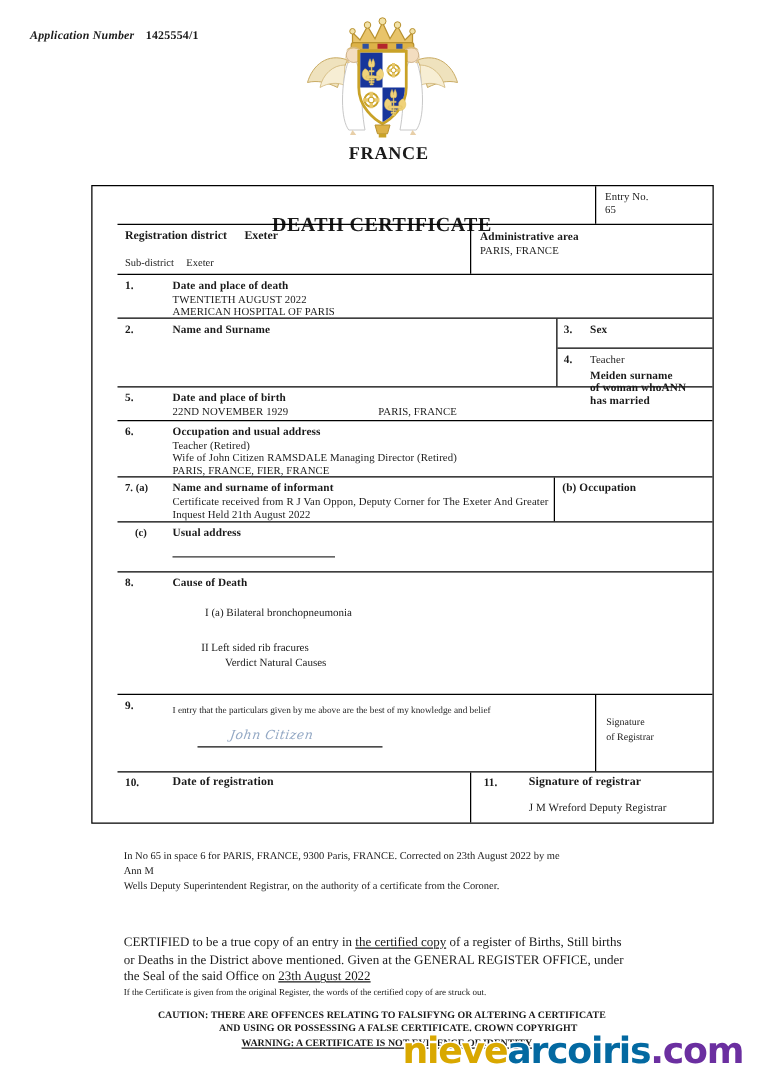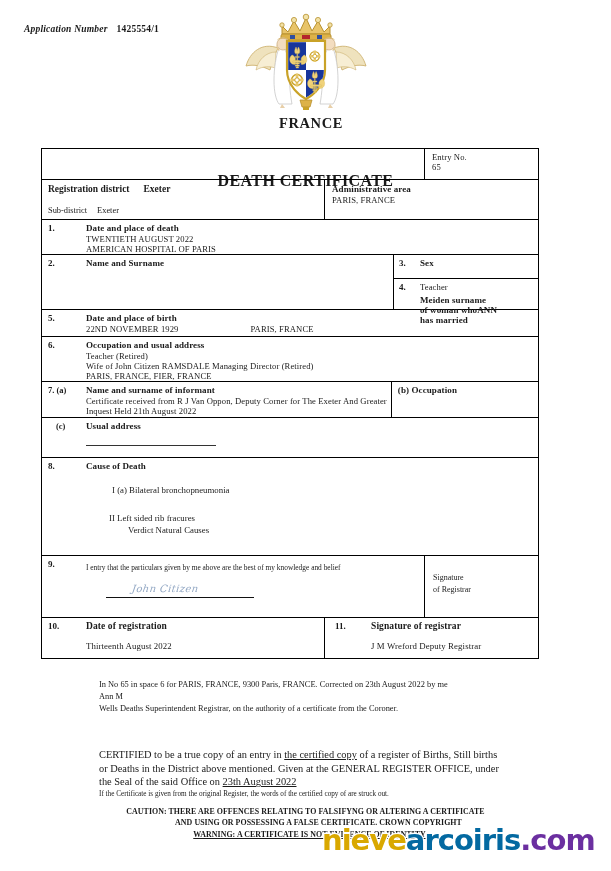--- a/index.html
+++ b/index.html
@@ -66,26 +66,27 @@
   .title-block .t2 {
     font-size: 16px;
     font-weight: bold;
     letter-spacing: .4px;
     margin-top: 40px;
   }
 
   
   .cert-table {
     position: absolute;
-    left: 41px;
+    left: 73px;
     top: 148px;
     width: 498px;
     border: 1.2px solid #000;
     box-sizing: border-box;
     font-size: 8.5px;
+    padding-left: 20px;
   }
   .row {
     display: flex;
     border-bottom: 1.2px solid #000;
     box-sizing: border-box;
   }
   .row.last { border-bottom: none; }
   .cell { box-sizing: border-box; position: relative; }
   .vline { border-right: 1.2px solid #000; }
 
@@ -476,38 +477,37 @@
       <div>Signature</div>
       <div>of Registrar</div>
     </div>
   </div>
 
   <div class="row r10 last">
     <div class="cell r10-left vline">
       <div class="cell num">10.</div>
       <div class="cell body-cell">
         <div class="hd">Date of registration</div>
-        <div class="vl">Thirteenth August 2022</div>
       </div>
     </div>
     <div class="cell r10-right">
       <div class="cell num">11.</div>
       <div class="cell body-cell">
         <div class="hd">Signature of registrar</div>
         <div class="vl">J M Wreford Deputy Registrar</div>
       </div>
     </div>
   </div>
 
 </div>
 
 <div class="note-block">
   <div>In No 65 in space 6 for PARIS, FRANCE, 9300 Paris, FRANCE. Corrected on 23th August 2022 by me</div>
   <div>Ann M</div>
-  <div>Wells Deaths Superintendent Registrar, on the authority of a certificate from the Coroner.</div>
+  <div>Wells Deputy Superintendent Registrar, on the authority of a certificate from the Coroner.</div>
 </div>
 
 <div class="certified-block">
   <div><span>CERTIFIED to be a true copy of an entry in </span><u>the certified copy</u><span> of a register of Births, Still births</span></div>
   <div>or Deaths in the District above mentioned. Given at the GENERAL REGISTER OFFICE, under</div>
   <div><span>the Seal of the said Office on  </span><span class="ul-date">23th  August  2022</span></div>
   <div class="fineprint">If the Certificate is given from the original Register, the words of the certified copy of are struck out.</div>
 </div>
 
 <div class="caution-block">

